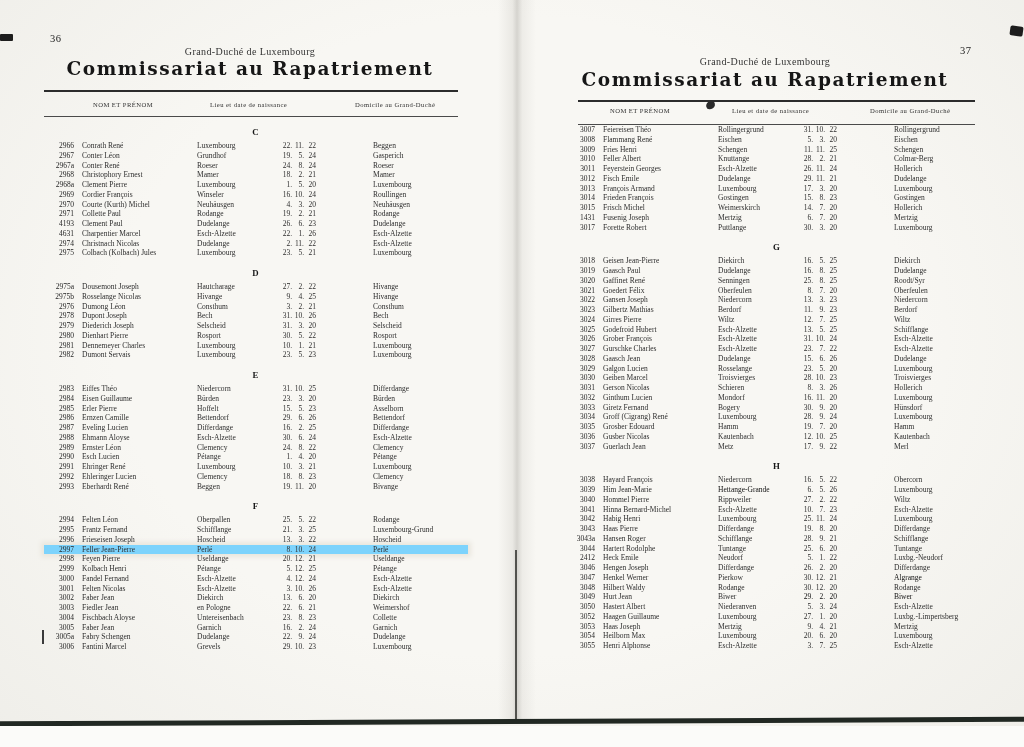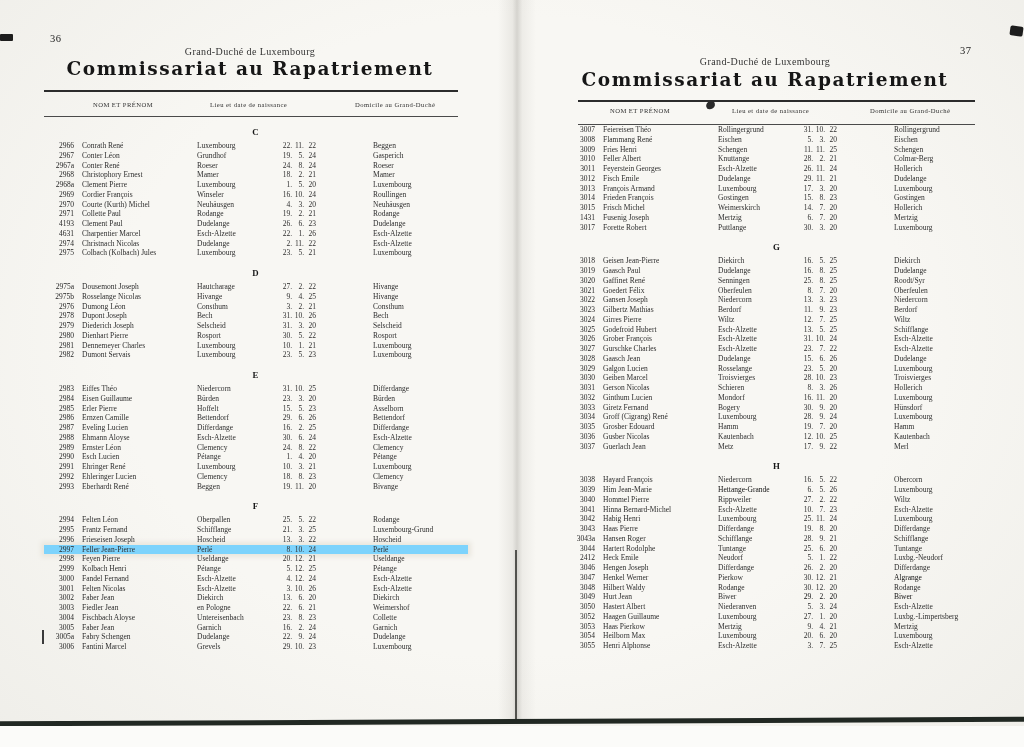--- a/index.html
+++ b/index.html
@@ -1098,21 +1098,21 @@
         <span class="c-place">Luxembourg</span>
         <span class="c-date">
           <i class="dd">27.</i>
           <i class="mm">1.</i>
           <i class="yy">20</i>
         </span>
         <span class="c-dom">Luxbg.-Limpertsberg</span>
       </div>
       <div class="row">
         <span class="c-num">3053</span>
-        <span class="c-name">Haas Pierkow</span>
+        <span class="c-name">Haas Joseph</span>
         <span class="c-place">Mertzig</span>
         <span class="c-date">
           <i class="dd">9.</i>
           <i class="mm">4.</i>
           <i class="yy">21</i>
         </span>
         <span class="c-dom">Mertzig</span>
       </div>
       <div class="row">
         <span class="c-num">3054</span>

